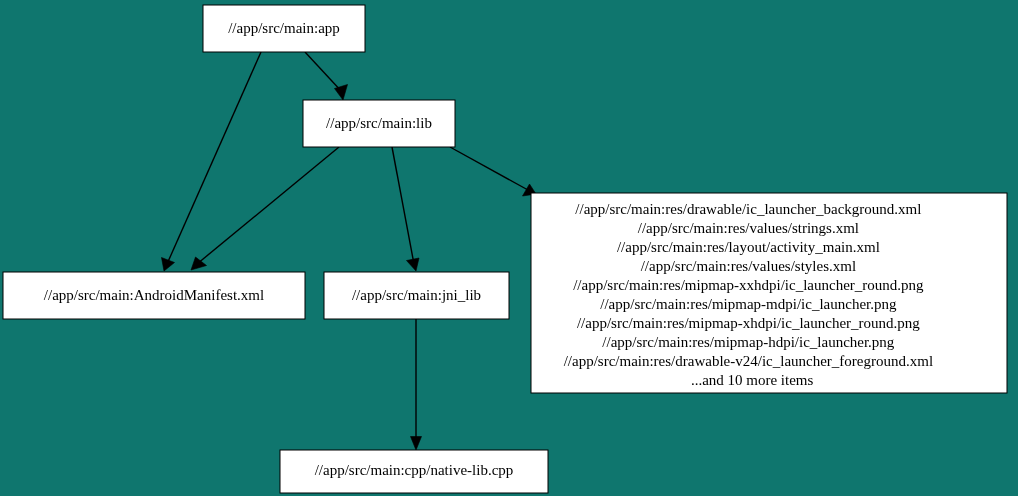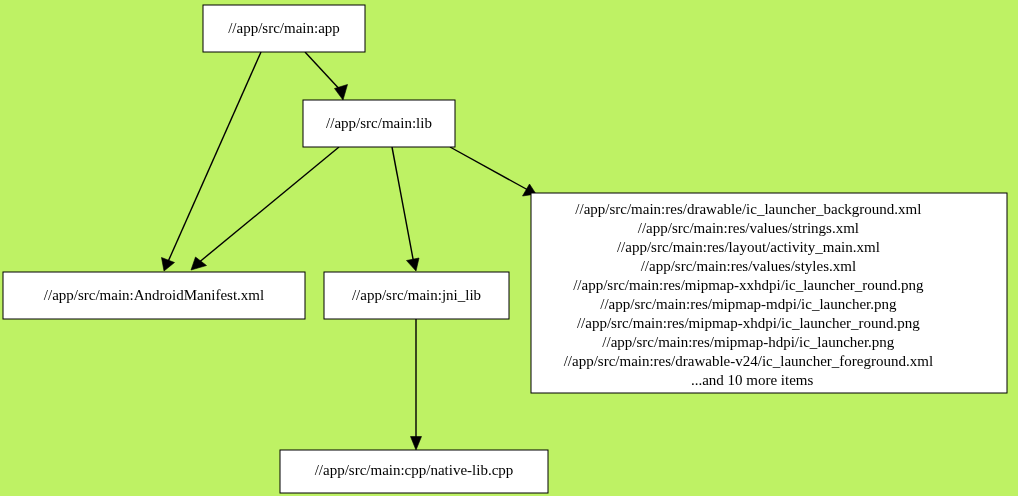--- a/index.html
+++ b/index.html
@@ -11,21 +11,21 @@
   body {
     width: 1018px;
     height: 496px;
     overflow: hidden;
     font-family: "Liberation Serif", "DejaVu Serif", serif;
   }
   #graph-root {
     position: relative;
     width: 1018px;
     height: 496px;
-    background: #bef264;
+    background: #0f766e;
   }
   svg#graph-canvas {
     position: absolute;
     top: 0;
     left: 0;
     width: 1018px;
     height: 496px;
     display: block;
   }
   .node-box {

